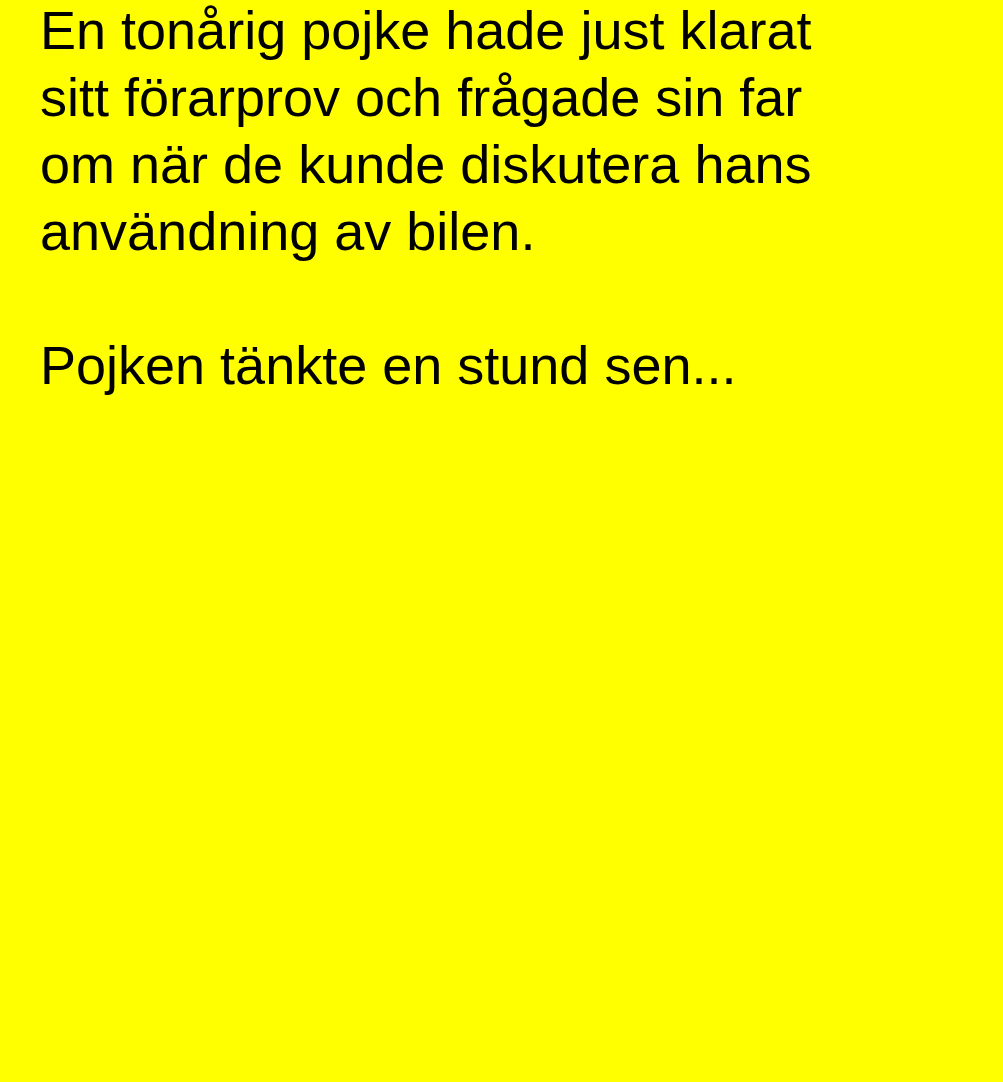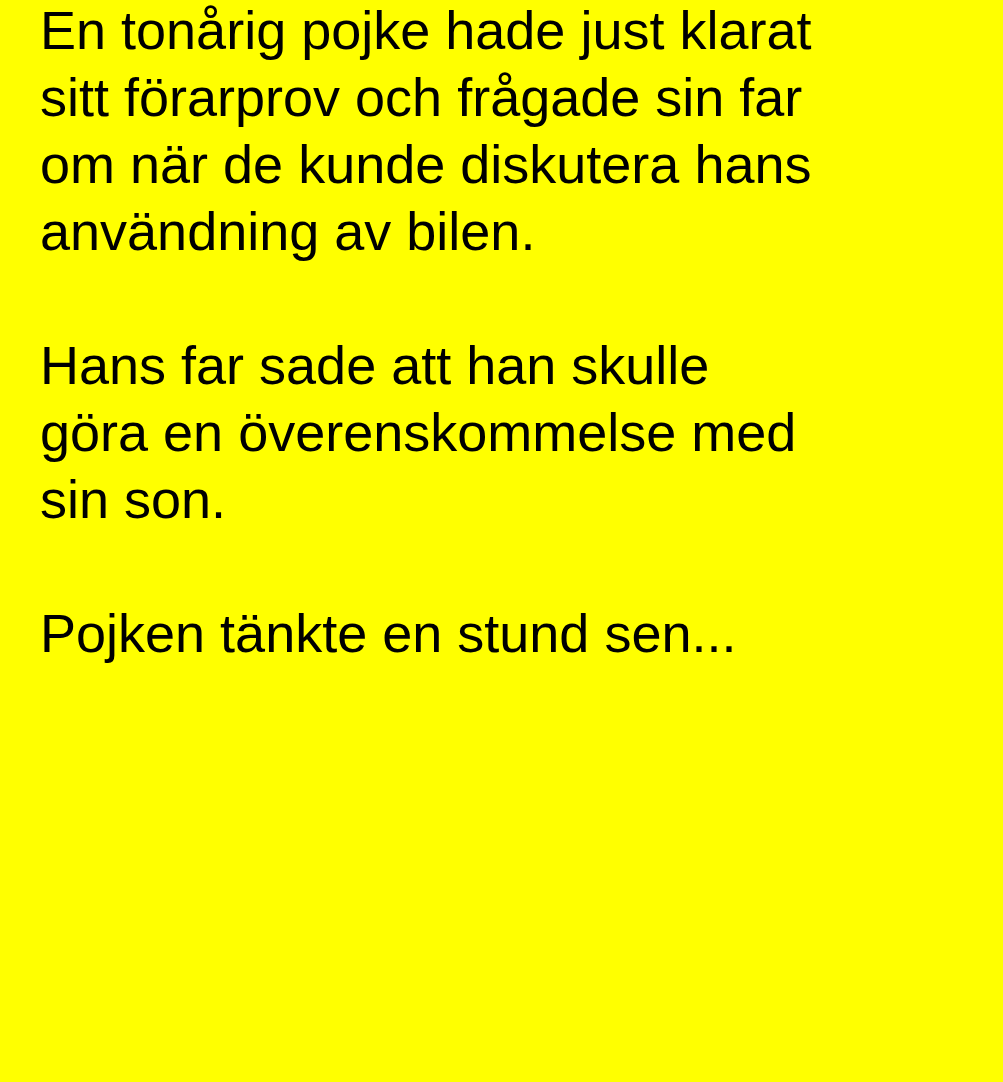--- a/index.html
+++ b/index.html
@@ -36,17 +36,14 @@
   }
 </style>
 </head>
 <body style="background: rgb(255, 255, 0); color: rgb(0, 0, 0);">
 
 <main class="sheet">
   <p class="para">En tonårig pojke hade just klarat
 sitt förarprov och frågade sin far
 om när de kunde diskutera hans
 användning av bilen.</p>
-  <p class="para">Hans far sade att han skulle
-göra en överenskommelse med
-sin son.</p>
   <p class="para">Pojken tänkte en stund sen...</p>
 </main>
 
 </body></html>

